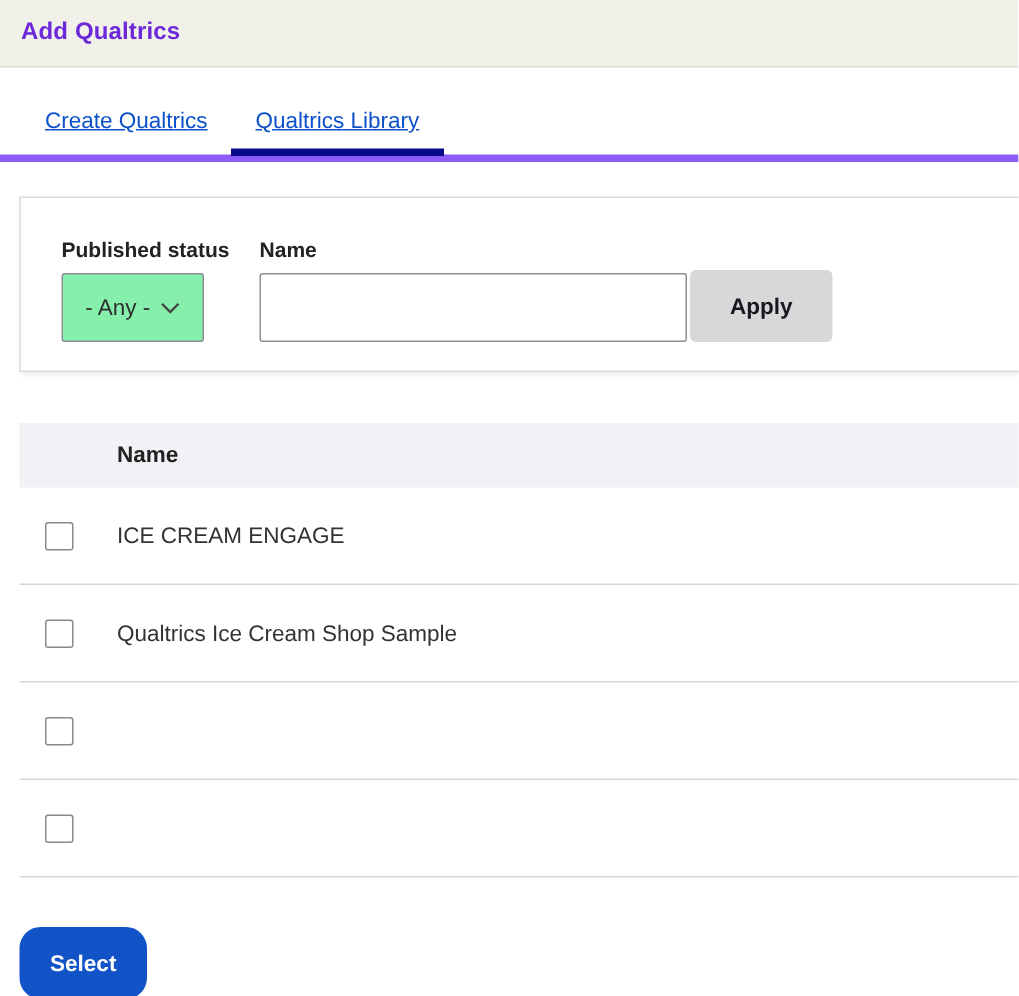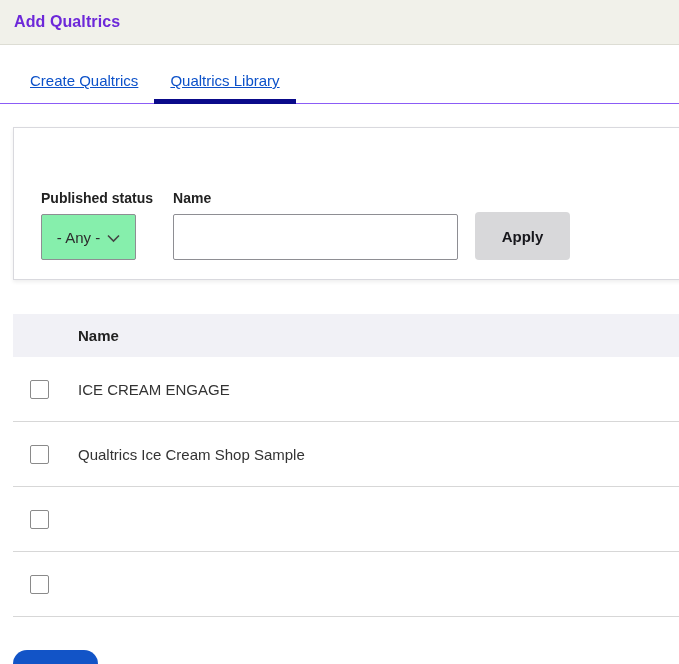--- a/index.html
+++ b/index.html
@@ -5,41 +5,41 @@
   * { margin: 0; padding: 0; box-sizing: border-box; }
   html, body { width: 679px; height: 664px; overflow: hidden; background: #fff;
     font-family: "Liberation Sans", sans-serif; }
 
   
   .titlebar { height: 45px; background: #f1f1ea; border-bottom: 1px solid #ddddd4;
     display: flex; align-items: center; padding-left: 14px; }
   .titlebar h1 { font-size: 16px; font-weight: bold; color: #6d28d9; letter-spacing: .1px; }
 
   
-  .tabs { display: flex; padding: 27px 0 0 14px; border-bottom: 1px solid #8b5cf6;
+  .tabs { display: flex; padding: 27px 0 0 14px; border-bottom: 5px solid #8b5cf6;
     position: relative; }
   .tab { padding: 0 16px 14px; font-size: 15px; color: #0c51c9; text-decoration: underline;
     cursor: pointer; position: relative; white-space: nowrap; }
   .tab.active::after { content: ""; position: absolute; left: 0; right: 0; bottom: -1px;
     height: 5px; background: #0a0a8a; }
 
   
   .filterbox { margin: 23px -8px 0 13px; border: 1px solid #d9d9de; background: #fff;
     box-shadow: 0 2px 4px rgba(0,0,0,.07);
     padding: 26px 0 19px 27px; display: flex; align-items: flex-end; }
-  .fgroup { display: flex; flex-direction: column; margin-top: 36px; }
+  .fgroup { display: flex; flex-direction: column; }
   .fgroup label { font-size: 14px; font-weight: bold; color: #222; margin-bottom: 8px; }
   .selectbox { width: 95px; height: 46px; border: 1px solid #8e8e93; border-radius: 2px;
     background: #86efac; display: flex; align-items: center; justify-content: center; gap: 7px;
     font-size: 15px; color: #2d2d2d; cursor: pointer; }
   .selectbox svg { flex: none; }
   .textinput { width: 285px; height: 46px; border: 1px solid #8e8e93; border-radius: 2px;
     font-size: 15px; padding: 0 10px; margin-left: 20px; background: #fff;
     font-family: "Liberation Sans", sans-serif; }
-  .apply { width: 95px; height: 48px; margin-left: 17px; background: #d8d8da; border: none;
+  .apply { width: 95px; height: 48px; margin-left: 2px; background: #d8d8da; border: none;
     border-radius: 4px; font-size: 15px; font-weight: bold; color: #17171c; cursor: pointer;
     font-family: "Liberation Sans", sans-serif; }
 
   
   .table { margin: 34px -8px 0 13px; }
   .thead { height: 43px; background: #f1f1f6; display: flex; align-items: center;
     padding-left: 65px; font-size: 15px; font-weight: bold; color: #222; }
   .trow { height: 65px; display: flex; align-items: center; padding-left: 17px;
     border-bottom: 1px solid #d7d7d7; }
   .trow input[type="checkbox"] { appearance: none; -webkit-appearance: none;

